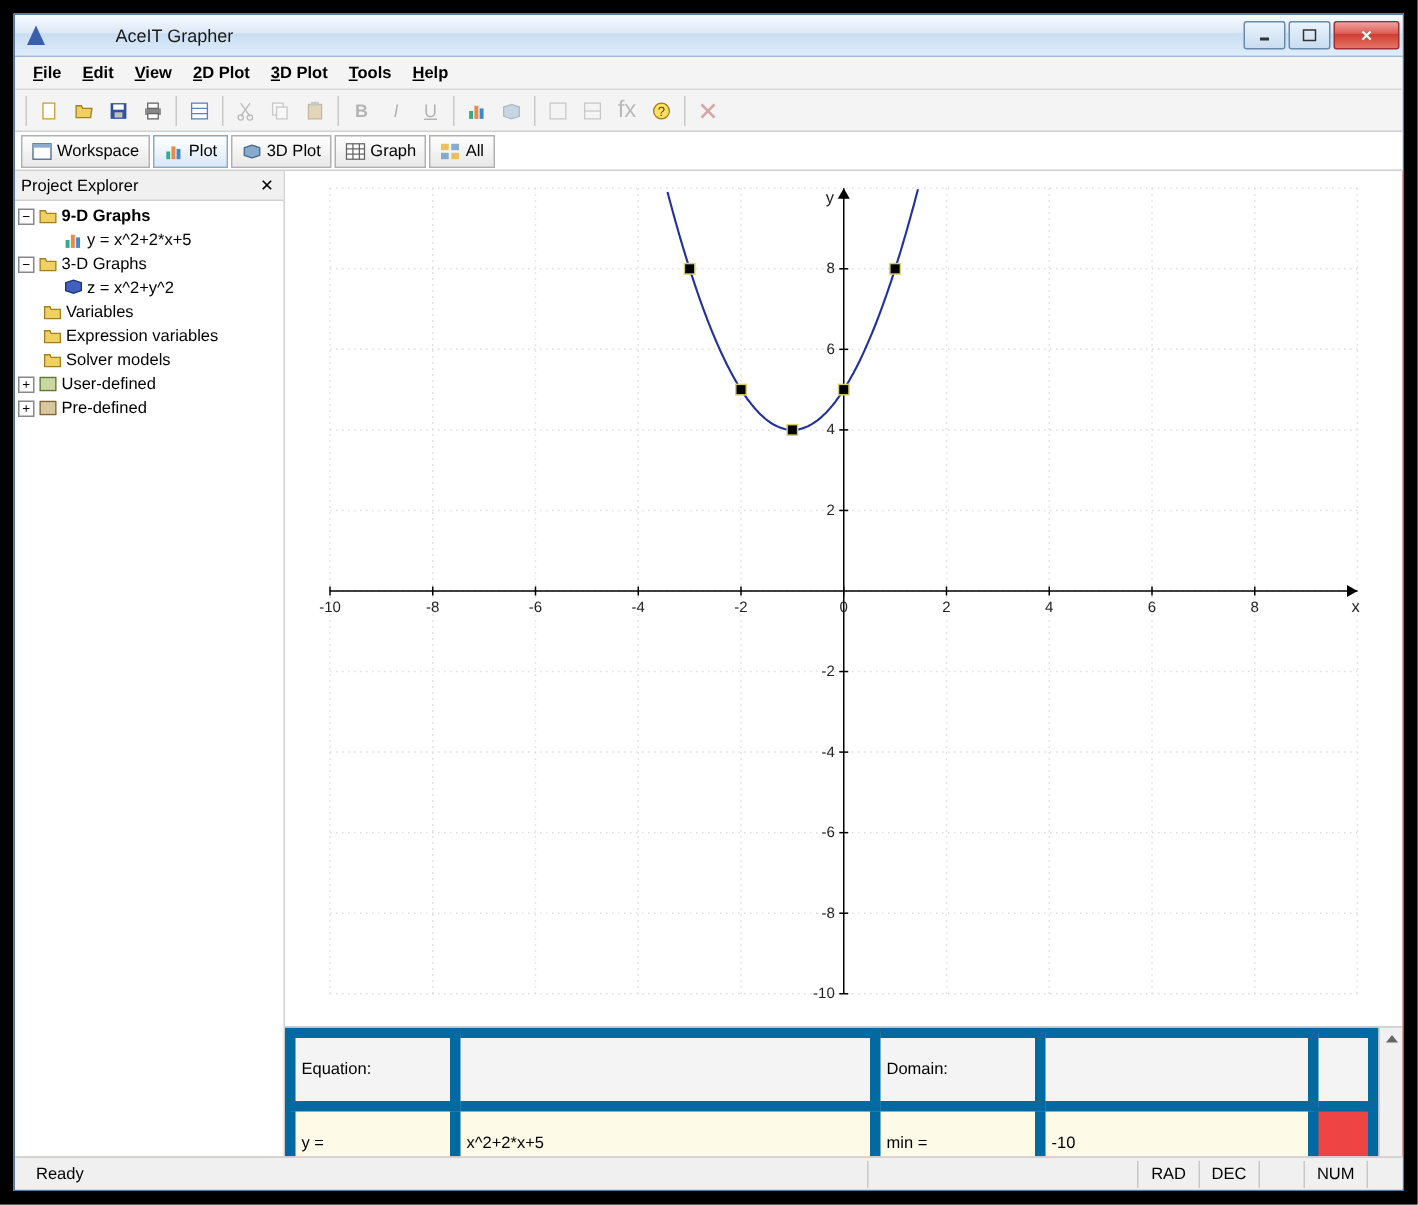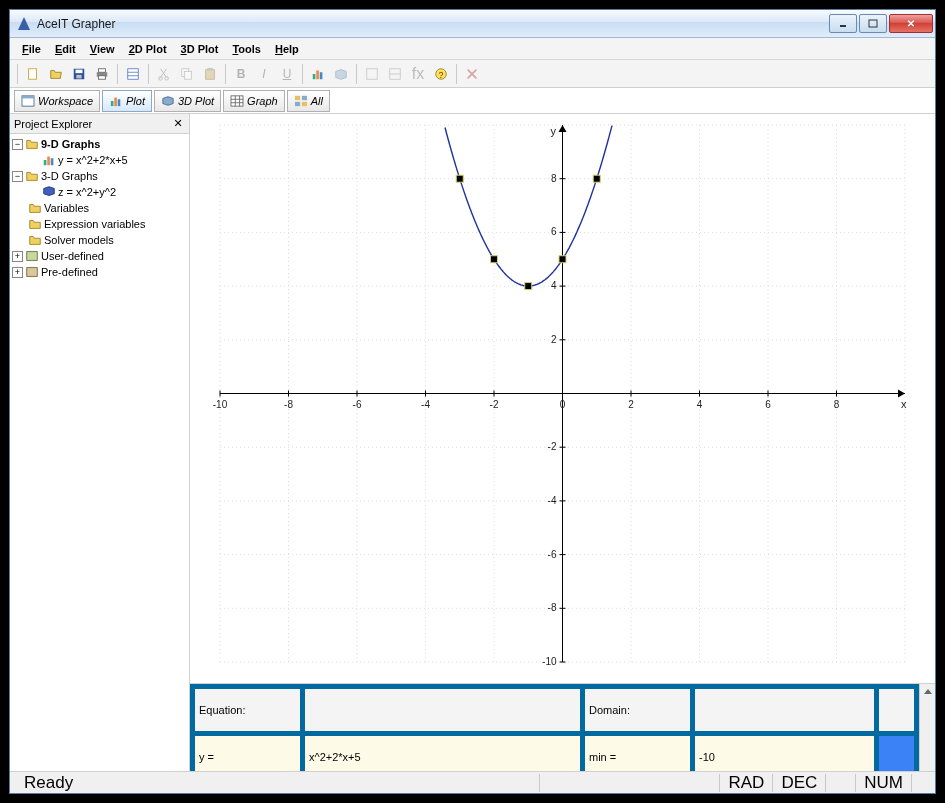--- a/index.html
+++ b/index.html
@@ -1,21 +1,21 @@
 <!DOCTYPE html>
 <html><head>
 <meta charset="utf-8">
 <style>
 * { box-sizing: border-box; margin: 0; padding: 0; }
 body { font-family: "Segoe UI", Tahoma, sans-serif; font-size: 11px; background: #000; width: 945px; height: 803px; overflow: hidden; }
 .outer-frame { background: #000; padding: 9px; width: 945px; height: 803px; }
 .window { width: 927px; height: 785px; background: #fff; border: 1px solid #5a7aa0; display: flex; flex-direction: column; }
 
 
-.titlebar { height: 28px; background: linear-gradient(#f7fbff, #dce8f6 45%, #c9ddf2 46%, #dfedfc); display: flex; align-items: center; padding: 0 2px 0 6px; border-bottom: 1px solid #a0b8d0; }
+.titlebar { height: 28px; background: linear-gradient(#f7fbff, #dce8f6 45%, #c9ddf2 46%, #dfedfc); display: flex; align-items: center; padding: 0 2px 0 6px; border-bottom: 1px solid #a0b8d0; gap: 40px; }
 .titlebar .app-icon { width: 16px; height: 16px; margin-right: 5px; }
 .titlebar .title { flex: 1; color: #1a1a1a; font-size: 12px; }
 .win-btns { display: flex; gap: 2px; }
 .win-btn { width: 28px; height: 19px; border: 1px solid #6b8aad; border-radius: 2px; display: flex; align-items: center; justify-content: center; font-size: 10px; }
 .win-min { background: linear-gradient(#eaf3fc, #c8ddf0); }
 .win-max { background: linear-gradient(#eaf3fc, #c8ddf0); }
 .win-close { background: linear-gradient(#f1a09e, #d85a52 45%, #cf3c2f 46%, #e57368); width: 44px; color: #fff; font-weight: bold; border-color: #a03030; }
 
 
 .menubar { height: 22px; background: #f4f4f4; display: flex; align-items: center; padding: 0 6px; gap: 2px; border-bottom: 1px solid #d8d8d8; font-weight: bold; }
@@ -26,55 +26,55 @@
 .toolbar { height: 28px; background: #f4f4f4; display: flex; align-items: center; padding: 0 4px; gap: 1px; border-bottom: 1px solid #d0d0d0; }
 .tool-btn { width: 22px; height: 22px; display: flex; align-items: center; justify-content: center; border: 1px solid transparent; border-radius: 2px; }
 .tool-sep { width: 1px; height: 20px; background: #c8c8c8; margin: 0 3px; }
 .tool-btn.disabled { opacity: 0.4; }
 
 
 .graph-header-row { height: 26px; background: #fff; display: flex; align-items: center; padding: 2px 4px; gap: 4px; border-bottom: 1px solid #d0d0d0; }
 .graph-title-bar { flex: 1; height: 22px; background: #a0a0a0; display: flex; align-items: center; padding: 0 6px; color: #fff; font-weight: bold; font-size: 12px; border: 1px solid #888; }
 .graph-title-bar .ico { margin-right: 4px; }
 .view-btns { display: flex; gap: 2px; }
-.view-btn { height: 22px; padding: 0 6px; background: linear-gradient(#fff,#e8e8e8); border: 1px solid #b0b0b0; display: flex; align-items: center; gap: 3px; font-size: 11px; font-style: italic; }
+.view-btn { height: 22px; padding: 0 6px; background: linear-gradient(#fff,#e8e8e8); border: 1px solid #b0b0b0; display: flex; align-items: center; gap: 3px; font-size: 11px; }
 .view-btn.active { background: linear-gradient(#fff,#d8e8f8); border-color: #8aa8c8; }
 
 
-.main { flex: 1; display: flex; background: #3b82f6; overflow: hidden; }
+.main { flex: 1; display: flex; background: #ef4444; overflow: hidden; }
 .sidebar { width: 180px; border-right: 1px solid #d0d0d0; display: flex; flex-direction: column; background: #fff; }
 .sidebar-header { height: 20px; background: #f0f0f0; border-bottom: 1px solid #d0d0d0; display: flex; align-items: center; padding: 0 4px; font-size: 11px; }
 .sidebar-header .txt { flex: 1; }
 .sidebar-header .close { width: 14px; text-align: center; cursor: default; }
 .tree { padding: 2px 2px; font-size: 11px; line-height: 16px; }
 .tree-row { display: flex; align-items: center; gap: 2px; white-space: nowrap; padding: 0 0; }
 .tree-toggle { width: 11px; height: 11px; border: 1px solid #888; font-size: 9px; line-height: 9px; text-align: center; background: #fff; }
 .tree-indent { display:inline-block; }
 .tree-icon { width: 14px; height: 14px; display:inline-flex; align-items:center; justify-content:center; }
 .bold { font-weight: bold; }
 
 
 .plot-panel { flex: 1; display: flex; flex-direction: column; }
 .plot-area { flex: 1; background: #fff; position: relative; border-bottom: 1px solid #d0d0d0; }
 .plot-svg { width: 100%; height: 100%; }
 
 
 .eq-wrap { display: flex; }
 .eq-table { flex: 1; border-collapse: collapse; font-size: 11px; }
-.eq-table td { border: 5px solid #0369a1; height: 18px; padding: 15px 4px; }
+.eq-table td { border: 7px solid #0369a1; height: 18px; padding: 15px 4px; }
 .eq-table .hdr { background: #f4f4f4; }
 .eq-table .ylw { background: #fdfbe8; }
 .eq-table .prp { background: #b8b8e0; }
 .eq-scroll { width: 16px; background: #f0f0f0; border-left: 1px solid #d0d0d0; }
 .eq-hscroll { height: 16px; background: #f0f0f0; display: flex; align-items: center; }
 .eq-hscroll .track { flex: 1; height: 14px; background: #e8e8e8; border: 1px solid #c0c0c0; position: relative; margin-right: 1px; margin-left: 34px; }
 .eq-hscroll .thumb { position: absolute; left: 0; width: 40%; height: 100%; background: linear-gradient(#f8f8f8,#d8d8d8); border: 1px solid #a8a8a8; }
 
 
-.statusbar { height: 22px; background: #f0f0f0; border-top: 1px solid #d0d0d0; display: flex; align-items: center; padding: 0 4px; font-size: 17px; }
+.statusbar { height: 22px; background: #f0f0f0; border-top: 1px solid #d0d0d0; display: flex; align-items: center; padding: 0 4px; font-size: 11px; }
 .statusbar .st-left { flex: 1; padding-left: 10px; }
 .statusbar .st-cell { border-left: 1px solid #c8c8c8; padding: 0 8px; height: 18px; display: flex; align-items: center; min-width: 30px; }
 
 .ic-svg { width: 14px; height: 14px; }
 </style>
 </head>
 <body>
 
 <div class="outer-frame">
 <div class="window">

